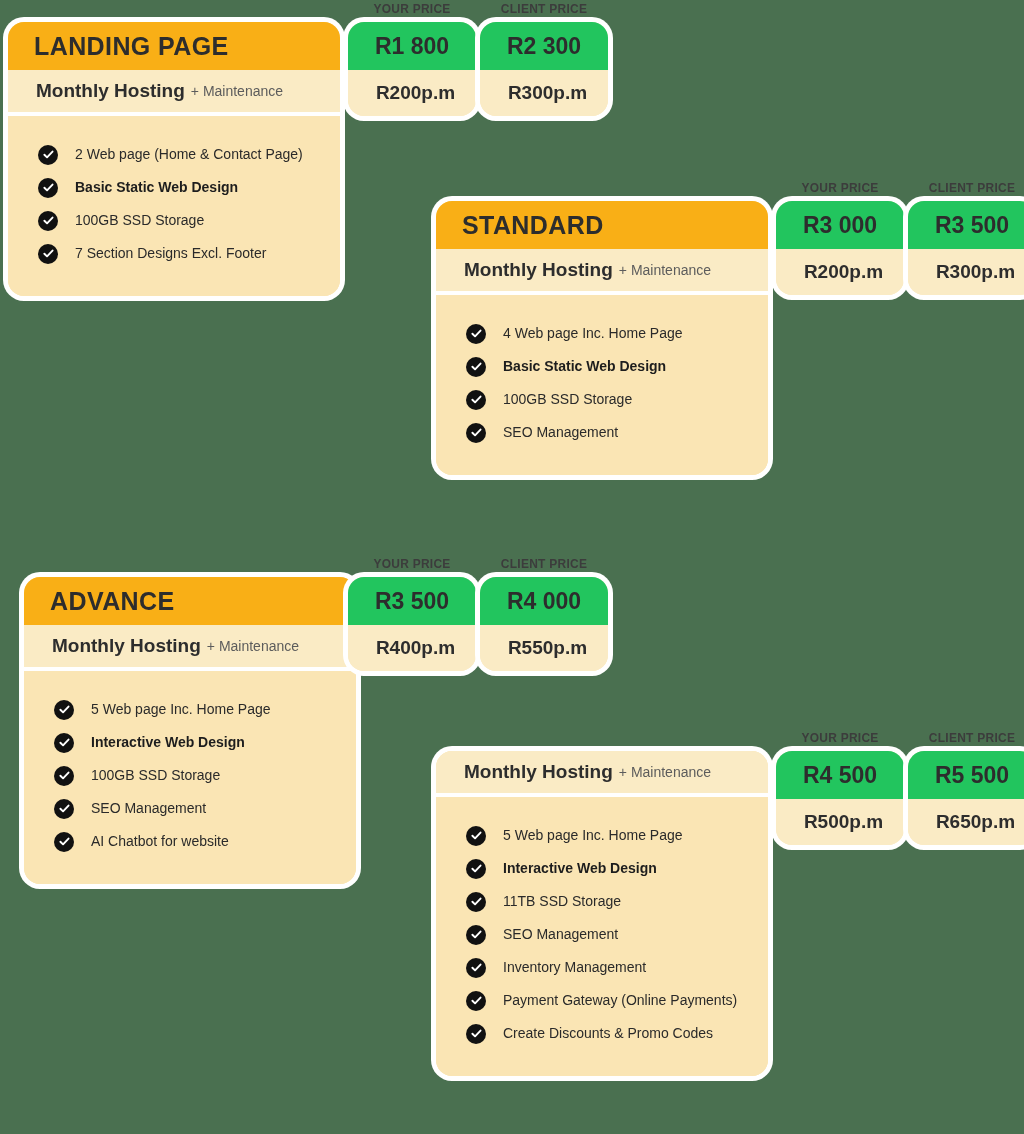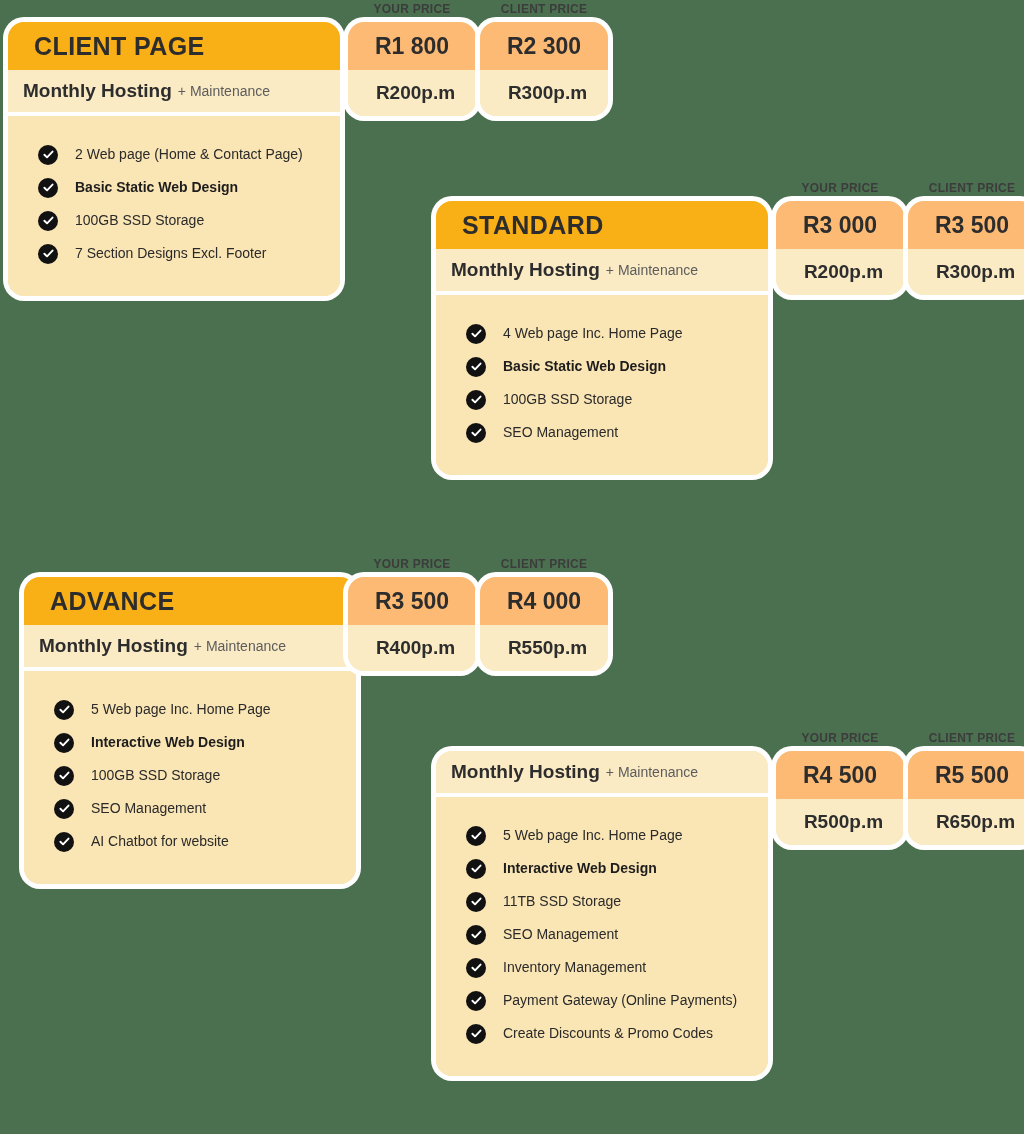--- a/index.html
+++ b/index.html
@@ -32,21 +32,21 @@
     font-size:25px;
     font-weight:bold;
     color:#2d2d2d;
     letter-spacing:0.4px;
     line-height:1;
   }
   .plan-hosting {
     background:#faebc5;
     height:46px;
     display:flex; align-items:center;
-    padding-left:15px;
+    padding-left:28px;
     border-bottom:4px solid #ffffff;
   }
   .hosting-strong {
     font-size:19px; font-weight:bold; color:#2d2d2d;
   }
   .hosting-light {
     font-size:14px; font-weight:normal; color:#5c5c5c; margin-left:6px;
   }
   .plan-body {
     background:#fae5b4;
@@ -86,41 +86,41 @@
     transform:scaleX(0.92);
     white-space:nowrap;
   }
   .price-card {
     border-radius:16px;
     overflow:hidden;
     box-shadow:0 0 0 5px #ffffff;
     background:#faebc5;
   }
   .price-top {
-    background:#fdba74;
+    background:#22c55e;
     height:48px;
     display:flex; align-items:center; justify-content:center;
     font-size:23px; font-weight:bold; color:#2d2d2d;
   }
   .price-bottom {
     background:#faebc5;
     height:46px;
     display:flex; align-items:center; justify-content:center;
     font-size:19px; font-weight:bold; color:#2d2d2d;padding-left:7px;
   }
 </style>
 </head>
 <body>
 
 <div class="stage">
 
   <div class="group" style="left:8px; top:22px;">
     <div class="plan-card" style="left:0; top:0;">
       <div class="plan-head">
-        <span class="plan-title">CLIENT PAGE</span>
+        <span class="plan-title">LANDING PAGE</span>
       </div>
       <div class="plan-hosting">
         <span class="hosting-strong">Monthly Hosting</span>
         <span class="hosting-light">+ Maintenance</span>
       </div>
       <div class="plan-body">
         <div class="feature">
           <span class="check-icon">
               <svg width="11" height="11" viewBox="0 0 12 12">
                 <path d="M1.5 6.3 L4.4 9.1 L10.4 2.8" stroke="#fff" stroke-width="2.1" fill="none" stroke-linecap="round" stroke-linejoin="round"></path>

